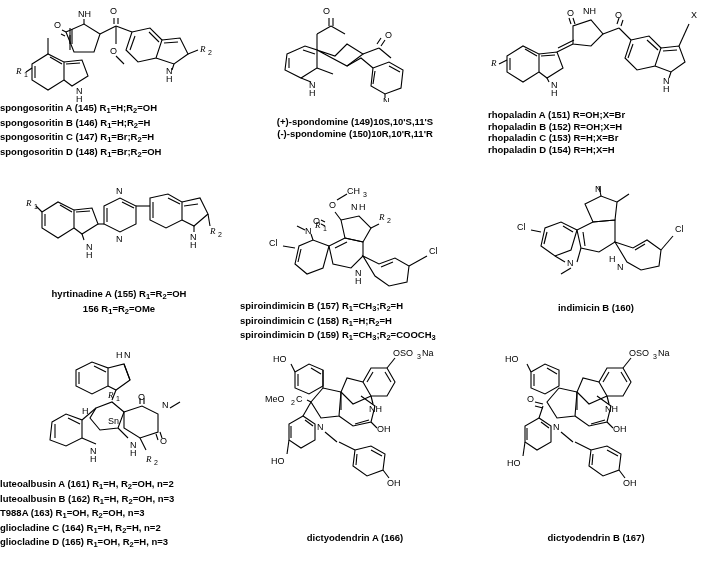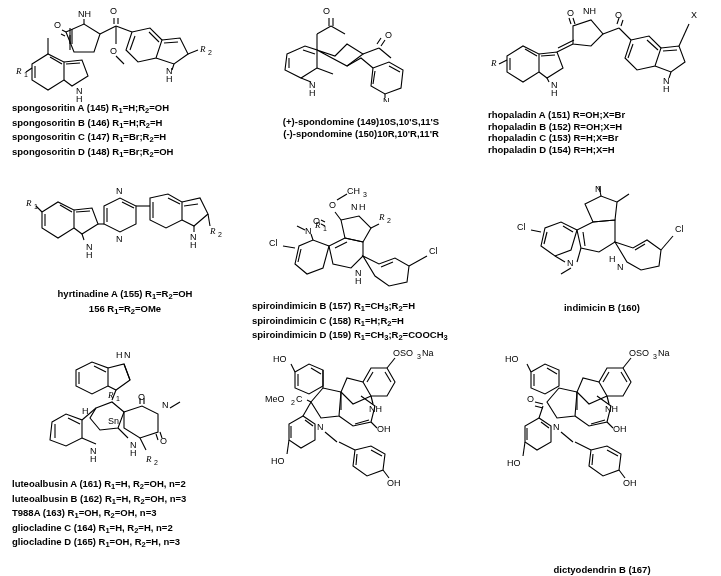--- a/index.html
+++ b/index.html
@@ -32,21 +32,20 @@
     margin: 0 auto;
   }
   .caption {
     text-align: center;
     font-family: "Liberation Sans", sans-serif;
     font-size: 9.5px;
     font-weight: bold;
     line-height: 11.5px;
     white-space: pre-line;
     color: #000;
-    padding-left: 12px;
   }
   .caption.left {
     text-align: left;
   }
   sub {
     font-size: 7.5px;
     vertical-align: -2px;
   }
   .lbl {
     font-family: "Liberation Serif", serif;
@@ -423,20 +422,21 @@
           <path d="M52 26 L66 18 L80 24 L80 40 L66 48 L52 42 Z"></path>
           <path d="M55 28 L55 40"></path>
           <path d="M68 22 L78 28"></path>
           <path d="M80 24 L80 42"></path>
           <text class="atom" x="30" y="16" fill="#000" stroke="none">HO</text>
           <path d="M52 26 L48 18"></path>
           <path d="M80 42 L80 42"></path>
         </g>
       </svg>
     </div>
+    <div class="caption" style="padding-top:6px;">dictyodendrin A (166)</div>
   </div>
 
   <div class="cell" style="left:474px; top:346px; width:244px;">
     <div class="struct">
       <svg width="238" height="180" viewBox="0 0 238 180">
         <g fill="none" stroke="#000" stroke-width="1.1">
           <text class="atom" x="152" y="10" fill="#000" stroke="none">OSO</text>
           <text class="atom-s" x="176" y="13" fill="#000" stroke="none">3</text>
           <text class="atom" x="181" y="10" fill="#000" stroke="none">Na</text>
           <path d="M154 12 L146 22"></path>
@@ -472,16 +472,16 @@
           <path d="M48 96 L46 110"></path>
 
           <path d="M54 26 L68 18 L82 24 L82 40 L68 48 L54 42 Z"></path>
           <path d="M57 28 L57 40"></path>
           <path d="M70 22 L80 28"></path>
           <text class="atom" x="28" y="16" fill="#000" stroke="none">HO</text>
           <path d="M54 26 L50 18"></path>
         </g>
       </svg>
     </div>
-    <div class="caption" style="padding-top:6px;margin-top:32px;">dictyodendrin B (167)</div>
+    <div class="caption" style="padding-top:6px;">dictyodendrin B (167)</div>
   </div>
 
 </div>
 
 </body></html>

